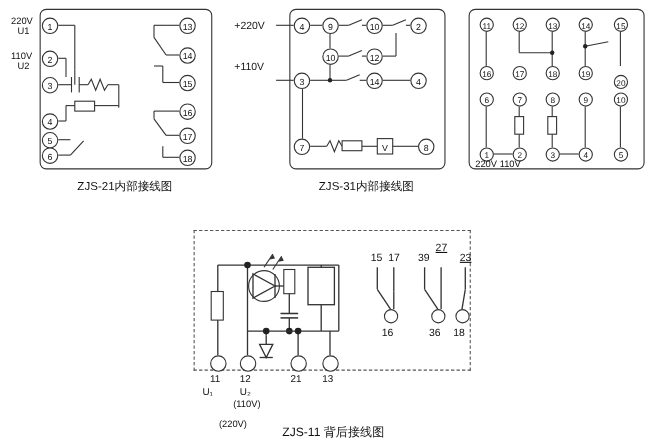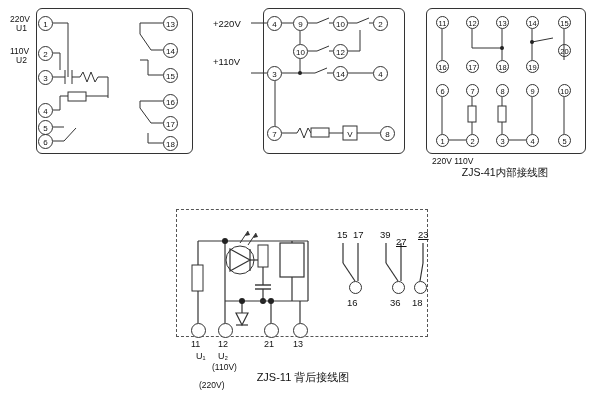--- a/index.html
+++ b/index.html
@@ -125,20 +125,21 @@
 
     <line x1="155" y1="93" x2="143" y2="93" stroke="#333" stroke-width="1"></line>
     <line x1="155" y1="115" x2="143" y2="115" stroke="#333" stroke-width="1"></line>
     <line x1="143" y1="115" x2="132" y2="100" stroke="#333" stroke-width="1"></line>
     <line x1="143" y1="93" x2="132" y2="93" stroke="#333" stroke-width="1"></line>
     <line x1="132" y1="93" x2="132" y2="100" stroke="#333" stroke-width="1"></line>
     <line x1="155" y1="135" x2="140" y2="135" stroke="#333" stroke-width="1"></line>
     <line x1="140" y1="135" x2="140" y2="125" stroke="#333" stroke-width="1"></line>
   </svg>
 
+  <div class="caption" style="left:28px;top:155px;width:155px;">ZJS-21内部接线图</div>
 </div>
 
 <div class="panel" style="left:205px;top:8px;width:200px;height:180px;">
   <div class="frame" style="left:58px;top:0;width:140px;height:144px;"></div>
 
   <div class="lbl b" style="left:8px;top:10px;"><span>+220V</span></div>
   <div class="lbl b" style="left:8px;top:48px;"><span>+110V</span></div>
 
   <div class="term" style="left:62px;top:8px;"><span>4</span></div>
   <div class="term" style="left:88px;top:8px;"><span>9</span></div>
@@ -192,36 +193,37 @@
     <polyline points="92,125 95,120 99,130 103,120 106,125" fill="none" stroke="#333" stroke-width="1"></polyline>
     <rect x="106" y="120" width="18" height="9" fill="#fff" stroke="#333" stroke-width="1"></rect>
     <line x1="124" y1="125" x2="138" y2="125" stroke="#333" stroke-width="1"></line>
     <rect x="138" y="118" width="14" height="14" fill="#fff" stroke="#333" stroke-width="1"></rect>
     <text x="145" y="129" font-size="8" text-anchor="middle" fill="#111" font-family="Liberation Sans, sans-serif">V</text>
     <line x1="152" y1="125" x2="175" y2="125" stroke="#333" stroke-width="1"></line>
 
     <line x1="70" y1="118" x2="70" y2="73" stroke="#333" stroke-width="1"></line>
   </svg>
 
+  <div class="caption" style="left:48px;top:155px;width:160px;">ZJS-31内部接线图</div>
 </div>
 
 <div class="panel" style="left:418px;top:8px;width:180px;height:180px;">
   <div class="frame" style="left:8px;top:0;width:158px;height:144px;"></div>
 
   <div class="term sm" style="left:18px;top:8px;"><span>11</span></div>
   <div class="term sm" style="left:48px;top:8px;"><span>12</span></div>
   <div class="term sm" style="left:78px;top:8px;"><span>13</span></div>
   <div class="term sm" style="left:108px;top:8px;"><span>14</span></div>
   <div class="term sm" style="left:140px;top:8px;"><span>15</span></div>
 
   <div class="term sm" style="left:18px;top:52px;"><span>16</span></div>
   <div class="term sm" style="left:48px;top:52px;"><span>17</span></div>
   <div class="term sm" style="left:78px;top:52px;"><span>18</span></div>
   <div class="term sm" style="left:108px;top:52px;"><span>19</span></div>
-  <div class="term sm" style="left:140px;top:36px;"><span>20</span></div>
+  <div class="term sm" style="left:140px;top:60px;"><span>20</span></div>
 
   <div class="term sm" style="left:18px;top:76px;"><span>6</span></div>
   <div class="term sm" style="left:48px;top:76px;"><span>7</span></div>
   <div class="term sm" style="left:78px;top:76px;"><span>8</span></div>
   <div class="term sm" style="left:108px;top:76px;"><span>9</span></div>
   <div class="term sm" style="left:140px;top:76px;"><span>10</span></div>
 
   <div class="term sm" style="left:18px;top:126px;"><span>1</span></div>
   <div class="term sm" style="left:48px;top:126px;"><span>2</span></div>
   <div class="term sm" style="left:78px;top:126px;"><span>3</span></div>
@@ -248,22 +250,21 @@
     <rect x="80" y="98" width="8" height="16" fill="#fff" stroke="#333" stroke-width="1"></rect>
     <line x1="84" y1="89" x2="84" y2="98" stroke="#333" stroke-width="1"></line>
     <line x1="84" y1="114" x2="84" y2="126" stroke="#333" stroke-width="1"></line>
     <line x1="114" y1="89" x2="114" y2="126" stroke="#333" stroke-width="1"></line>
     <line x1="146" y1="89" x2="146" y2="126" stroke="#333" stroke-width="1"></line>
 
     <line x1="31" y1="132" x2="48" y2="132" stroke="#333" stroke-width="1"></line>
     <line x1="91" y1="132" x2="108" y2="132" stroke="#333" stroke-width="1"></line>
   </svg>
 
-  <div class="lbl" style="left:14px;top:148px;font-size:8.5px;text-align:center;">220V  110V</div>
-  <div class="caption" style="left:8px;top:158px;width:158px;">ZJS-41内部接线图</div>
+  <div class="lbl" style="left:14px;top:136px;font-size:8.5px;text-align:center;">220V  110V</div>
 </div>
 
 <div class="panel" style="left:168px;top:205px;width:270px;height:190px;">
   <div class="dash" style="left:8px;top:4px;width:252px;height:128px;"></div>
 
   <svg style="left:0;top:0;width:270px;height:150px;">
 
     <line x1="30" y1="36" x2="140" y2="36" stroke="#333" stroke-width="1.2"></line>
 
     <line x1="30" y1="36" x2="30" y2="118" stroke="#333" stroke-width="1.2"></line>
@@ -325,33 +326,33 @@
   <div class="term" style="left:23px;top:118px;"></div>
   <div class="term" style="left:50px;top:118px;"></div>
   <div class="term" style="left:96px;top:118px;"></div>
   <div class="term" style="left:125px;top:118px;"></div>
 
   <div class="lbl" style="left:23px;top:134px;font-size:9px;">11</div>
   <div class="lbl" style="left:50px;top:134px;font-size:9px;">12</div>
   <div class="lbl" style="left:96px;top:134px;font-size:9px;">21</div>
   <div class="lbl" style="left:125px;top:134px;font-size:9px;">13</div>
 
-  <div class="lbl" style="left:28px;top:146px;font-size:9px;">U₁</div>
+  <div class="lbl" style="left:16px;top:146px;font-size:9px;">U₁</div>
   <div class="lbl" style="left:50px;top:146px;font-size:9px;">U₂</div>
   <div class="lbl" style="left:12px;top:175px;font-size:8.5px;margin-left:19px;">(220V)</div>
   <div class="lbl" style="left:44px;top:157px;font-size:8.5px;">(110V)</div>
 
   <div class="lbl" style="left:169px;top:24px;font-size:9.5px;">15</div>
   <div class="lbl" style="left:185px;top:24px;font-size:9.5px;">17</div>
   <div class="lbl" style="left:212px;top:24px;font-size:9.5px;">39</div>
-  <div class="lbl" style="left:228px;top:31px;font-size:9.5px;text-decoration:underline;">27</div>
+  <div class="lbl" style="left:228px;top:15px;font-size:9.5px;text-decoration:underline;">27</div>
   <div class="lbl" style="left:250px;top:24px;font-size:9.5px;text-decoration:underline;">23</div>
 
   <div class="term sm" style="left:181px;top:76px;"></div>
   <div class="term sm" style="left:224px;top:76px;"></div>
   <div class="term sm" style="left:246px;top:76px;"></div>
 
   <div class="lbl" style="left:179px;top:92px;font-size:9.5px;">16</div>
   <div class="lbl" style="left:222px;top:92px;font-size:9.5px;">36</div>
   <div class="lbl" style="left:244px;top:92px;font-size:9.5px;">18</div>
 
-  <div class="caption" style="left:35px;top:165px;width:200px;font-size:11px;">ZJS-11 背后接线图</div>
+  <div class="caption" style="left:35px;top:180px;width:200px;font-size:11px;">ZJS-11 背后接线图</div>
 </div>
 
 </body></html>

